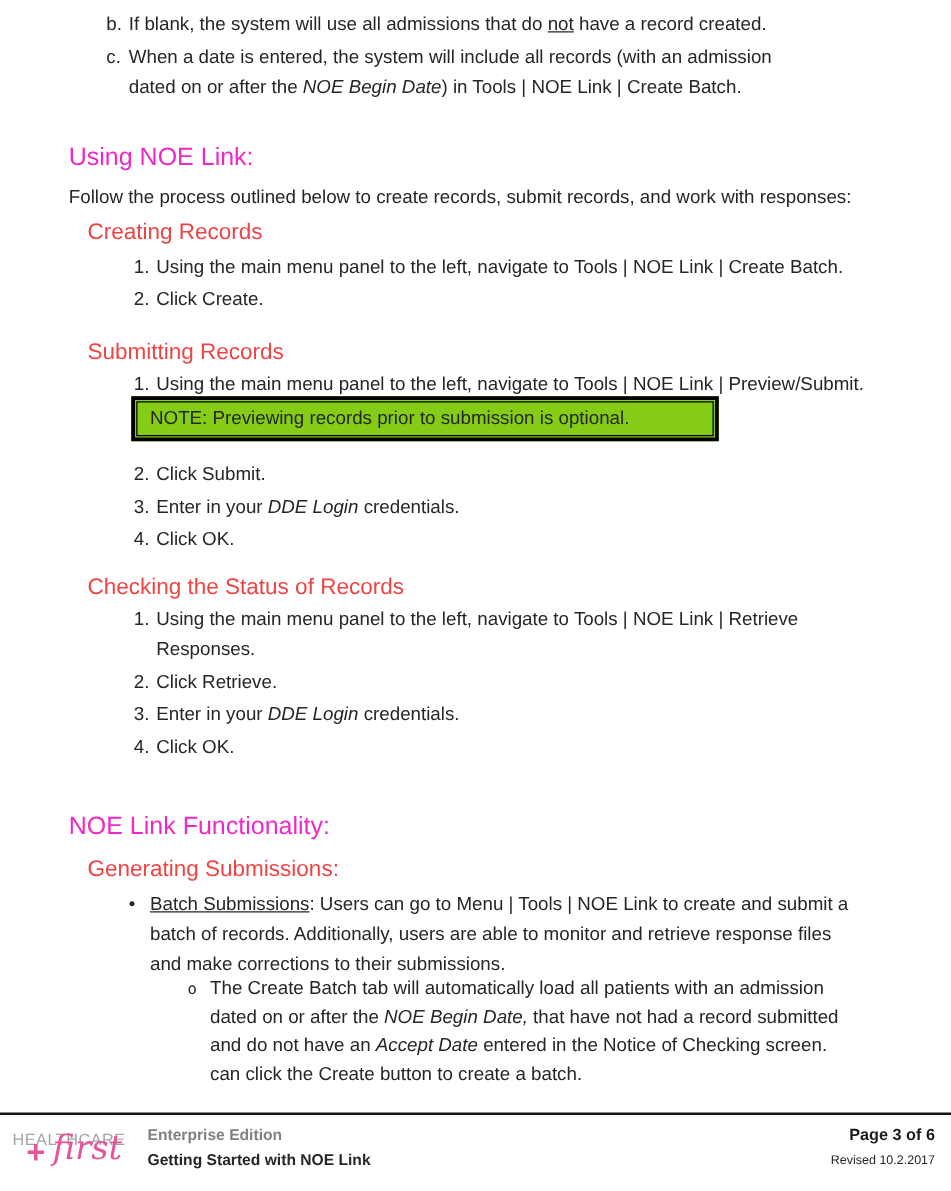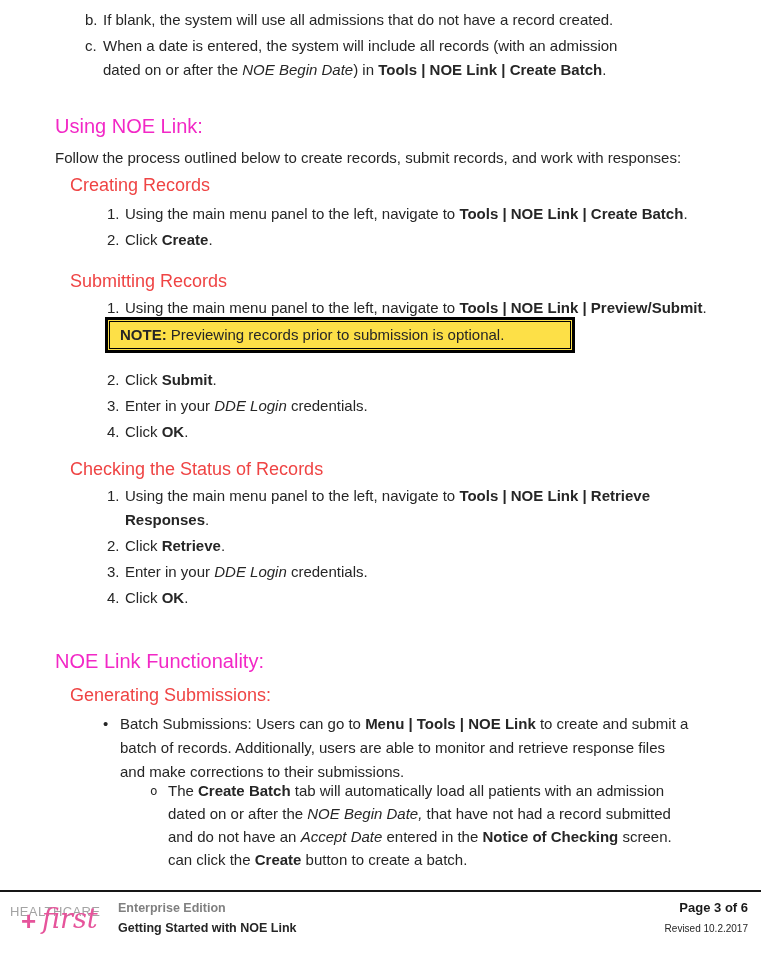--- a/index.html
+++ b/index.html
@@ -3,30 +3,30 @@
 <meta charset="utf-8">
 <style>
   html,body{margin:0;padding:0;background:#fff;}
   .page{
     position:relative;width:761px;height:953px;background:#ffffff;
     font-family:"Liberation Sans",sans-serif;color:#262626;overflow:hidden;
   }
   .abs{position:absolute;}
   .tline{white-space:pre;font-size:15px;line-height:24px;}
   .tight .tline{line-height:23px;}
-  .b{font-weight:bold;}
+  .b{font-weight:normal;}
   .i{font-style:italic;}
-  .u{text-align:right;}
+  .u{text-decoration:underline;text-align:right;}
   .li{display:flex;align-items:flex-start;margin-bottom:2px;}
   .marker{flex:none;width:18px;font-size:15px;line-height:24px;white-space:pre;}
   .marker.bullet{width:17px;}
   .marker.circle{width:18px;font-family:"DejaVu Sans Mono",monospace;font-size:12.5px;line-height:23px;}
   .h-pink{font-size:20px;line-height:26px;color:#F228C6;text-align:center;}
   .h-sub{font-size:18px;line-height:24px;color:#ef4444;}
-  .notebox{border:3px solid #000;padding:1px;background:#fde047;box-sizing:border-box;}
+  .notebox{border:3px solid #000;padding:1px;background:#84cc16;box-sizing:border-box;}
   .notebox-inner{border:1px solid #000;padding:1px 10px;}
   .divider{left:0;top:890px;width:761px;height:2px;background:#161616;}
   .logo{left:8px;top:896px;width:112px;height:54px;}
   .logo-word{position:absolute;left:2px;top:8px;font-size:13px;letter-spacing:0.4px;color:#A3A3A3;}
   .logo-plus{position:absolute;left:13px;top:12px;font-size:26px;font-weight:bold;color:#E6549B;line-height:26px;}
   .logo-script{position:absolute;left:34px;top:8px;font-family:"DejaVu Serif",serif;font-style:italic;font-size:27px;color:#E6549B;line-height:30px;}
   .foot-product{left:118px;top:901px;font-size:12.5px;font-weight:bold;color:#808080;line-height:15px;}
   .foot-doc{left:118px;top:921px;font-size:12.5px;font-weight:bold;color:#262626;line-height:15px;}
   .foot-page{right:13px;top:900px;font-size:13px;font-weight:bold;color:#1a1a1a;line-height:16px;}
   .foot-rev{right:13px;top:921px;font-size:10px;color:#262626;line-height:15px;}

